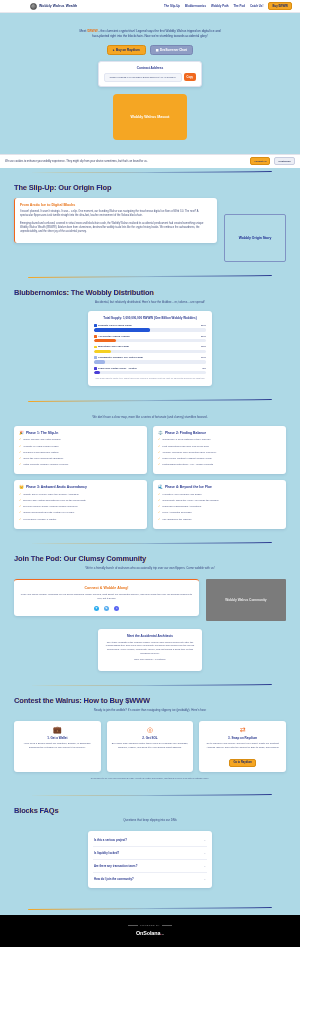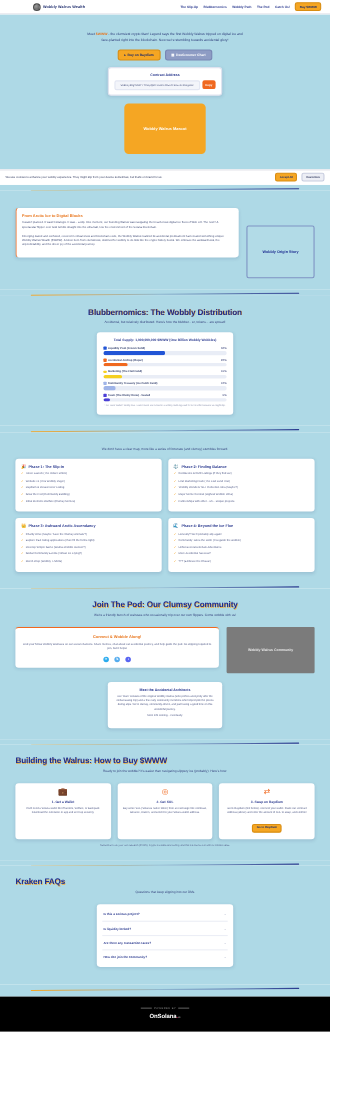--- a/index.html
+++ b/index.html
@@ -111,21 +111,21 @@
   .divider-wrap { background: #aed9e6; padding: 4px 28px 0 28px; }
   .divider {
     height: 1.4px; border-radius: 1px;
     background: linear-gradient(90deg, #f5a623 0%, #8fb7cf 48%, #2b3a8f 100%);
     transform: rotate(-0.45deg);
   }
   .sec-title {
     font-size: 7.4px; font-weight: bold; color: #1b2a8f; letter-spacing: -0.1px;
     text-shadow: 0.4px 0.4px 0 rgba(245,166,35,.85);
   }
-  .sec-title.center { text-align: center; }
+  .sec-title.center { text-align: left; }
   .sec-sub { font-size: 2.9px; color: #3b4a82; text-align: center; line-height: 1.5; margin-top: 3px; }
 
   .card {
     background: #ffffff; border-radius: 3px;
     box-shadow: 0 1px 3px rgba(30,40,90,.13);
   }
 
   
   .slip-row { display: flex; gap: 7px; margin-top: 6px; align-items: flex-start; }
   .slip-card { flex: 1; padding: 5px 5px 6px 5px; border-left: 1.2px solid #f0681e; }
@@ -256,20 +256,21 @@
 <div class="cookie-bar">
   <div class="cookie-text">We use cookies to enhance your wobbly experience. They might slip from your device sometimes, but that's on brand for us.</div>
   <div class="cookie-accept">Accept All</div>
   <div class="cookie-custom">Customize</div>
 </div>
 
 <div class="divider-wrap">
     <div class="divider"></div>
   </div>
 <div class="section">
+  <div class="sec-title">The Slip-Up: Our Origin Flop</div>
   <div class="slip-row">
     <div class="slip-card card">
       <h3>From Arctic Ice to Digital Blocks</h3>
       <p>It wasn't planned. It wasn't strategic. It was... a slip. One moment, our founding Walrus was navigating the treacherous digital ice floes of Web 3.0. The next? A spectacular flipper-over-tusk tumble straight into the ultra-fast, low-fee environment of the Solana blockchain.</p>
       <p>Emerging dazed and confused, covered in virtual snow and blockchain code, the Wobbly Walrus realized its accidental predicament had created something unique: Wobbly Walrus Wealth ($WWW). A token born from clumsiness, destined for wobbly to-do lists like the crypto history books. We embrace the awkwardness, the unpredictability, and the sheer joy of the accidental journey.</p>
     </div>
     <div class="slip-img">Wobbly Origin Story</div>
   </div>
 </div>
 
@@ -472,21 +473,21 @@
     <h3>Meet the Accidental Architects</h3>
     <p>Our 'team' consists of the original Wobbly Walrus (who prefers anonymity after the embarrassing trip) and a few early community members who helped pick the pieces during slips. We're clumsy, community-driven, and just having a good time on this wonderful journey.</p>
     <p>More info coming... eventually.</p>
   </div>
 </div>
 
 <div class="divider-wrap">
     <div class="divider"></div>
   </div>
 <div class="section">
-  <div class="sec-title">Building the Walrus: How to Buy $WWW</div>
+  <div class="sec-title">Contest the Walrus: How to Buy $WWW</div>
   <div class="sec-sub">Ready to join the wobble? It's easier than navigating slippery ice (probably). Here's how:</div>
   <div class="buy-grid" id="buy-grid">
       <div class="buy-card card">
         <div class="buy-icon">💼</div>
         <div class="buy-title">1. Get a Wallet</div>
         <div class="buy-text">You'll need a Solana wallet like Phantom, Solflare, or Backpack. Download the extension or app and set it up securely.</div>
       </div>
       <div class="buy-card card">
         <div class="buy-icon">◎</div>
         <div class="buy-title">2. Get SOL</div>
@@ -494,21 +495,21 @@
       </div>
       <div class="buy-card card"><div class="buy-icon">⇄</div><div class="buy-title">3. Swap on Raydium</div><div class="buy-text">Go to Raydium (link below). Connect your wallet. Paste our Contract Address (above) and enter the amount of SOL to swap, and confirm!</div><div class="buy-btn">Go to Raydium</div></div>
     </div>
   <div class="buy-disclaimer">Remember to do your own research (DYOR). Crypto is volatile and wobbly, and this is a meme coin with no intrinsic value.</div>
 </div>
 
 <div class="divider-wrap">
     <div class="divider"></div>
   </div>
 <div class="section" style="padding-bottom:16px;">
-  <div class="sec-title">Kraken FAQs</div>
+  <div class="sec-title">Blocks FAQs</div>
   <div class="sec-sub">Questions that keep slipping into our DMs</div>
   <div class="faq-card card" id="faq-list">
       <div class="faq-item">
         <span class="faq-q">Is this a serious project?</span>
         <span class="faq-chev">⌄</span>
       </div>
       <div class="faq-item">
         <span class="faq-q">Is liquidity locked?</span>
         <span class="faq-chev">⌄</span>
       </div>

